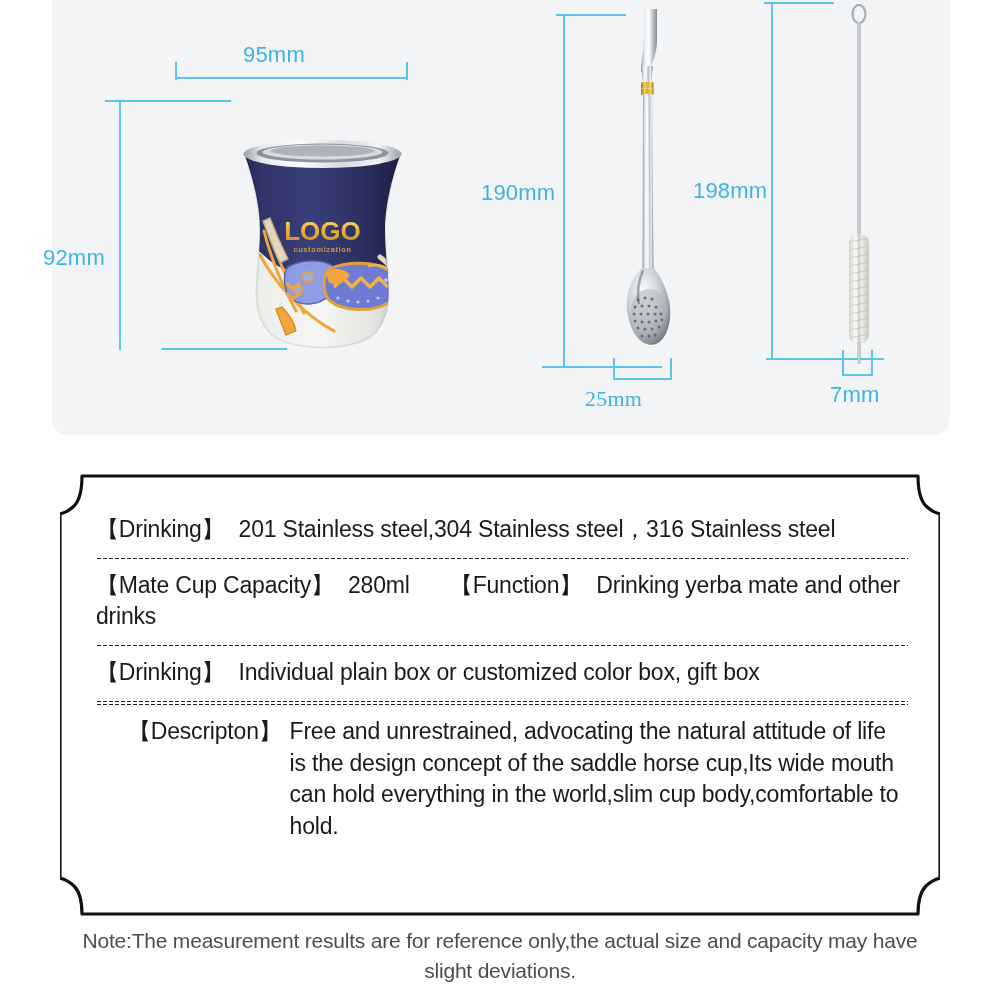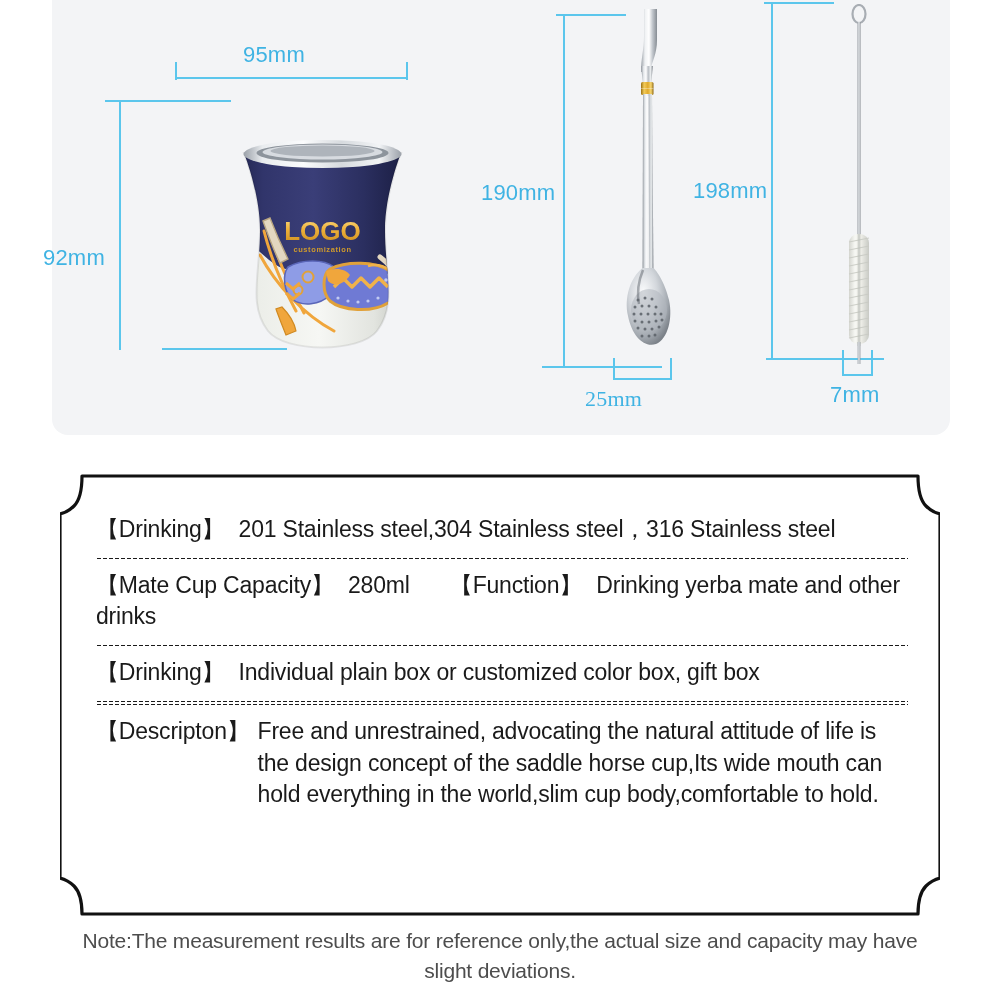--- a/index.html
+++ b/index.html
@@ -67,21 +67,21 @@
   .spec-row .lbl { font-weight: 400; }
   .spec-row .val { }
   .spec-sep {
     height: 3px;
     background-image: radial-gradient(#1a1a1a 38%, transparent 42%);
     background-size: 6px 3px;
     background-repeat: repeat-x;
     margin: 0;
   }
   .desc-row { display: flex; align-items: flex-start; }
-  .desc-head { white-space: nowrap; }
+  .desc-head { white-space: nowrap; margin-left: 32px; }
   .desc-body { flex: 1; }
 
   
   .footer-note {
     position: absolute;
     left: 60px; top: 926px;
     width: 880px;
     text-align: center;
     color: #4d4d4d;
     font-size: 21px;

